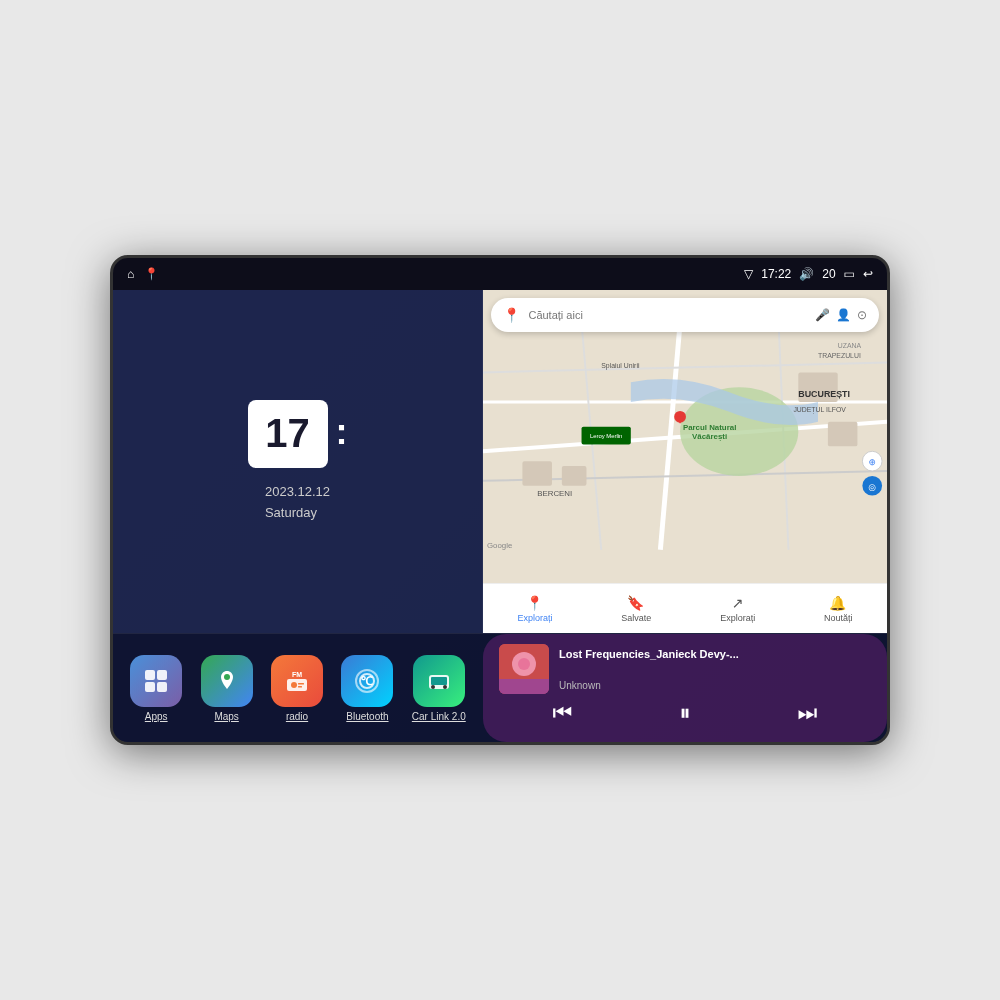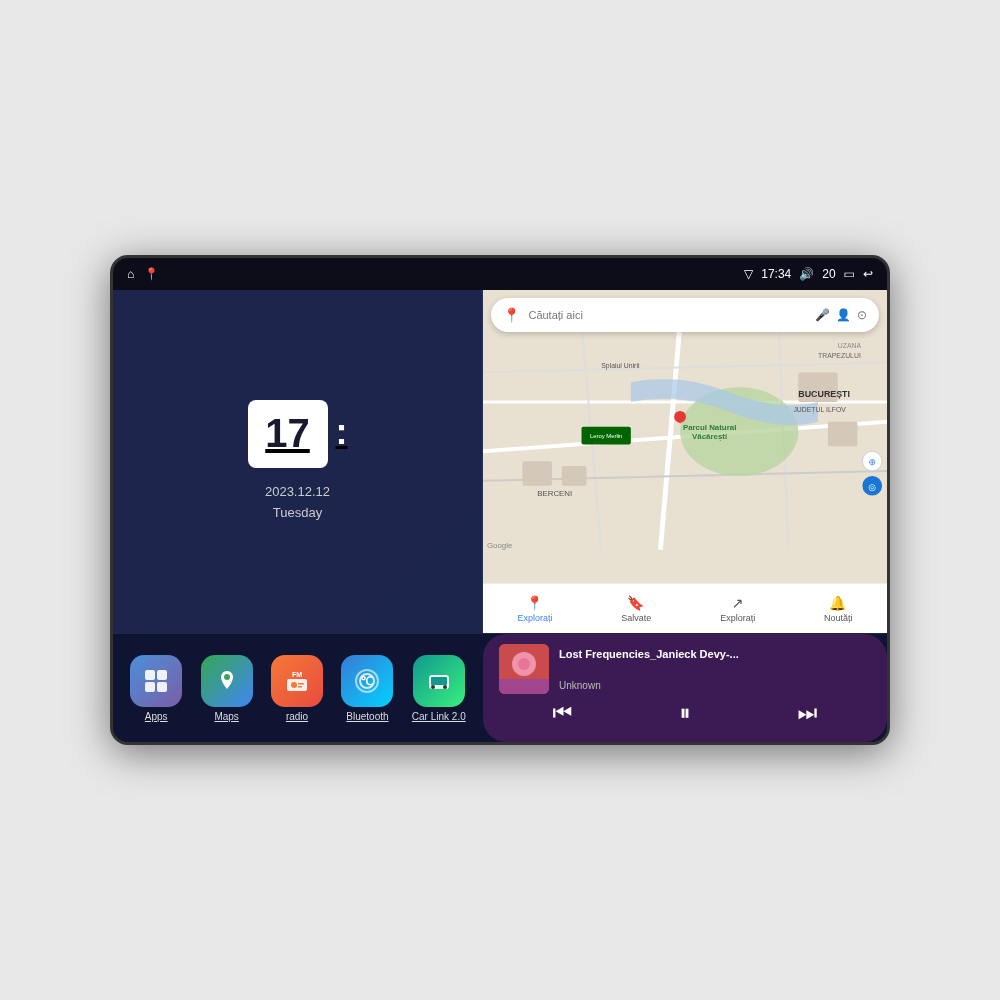--- a/index.html
+++ b/index.html
@@ -68,21 +68,20 @@
       align-items: center;
       justify-content: center;
       border-right: 1px solid rgba(255,255,255,0.05);
     }
 
     .clock-display {
       display: flex;
       gap: 8px;
       align-items: center;
       margin-bottom: 14px;
-      text-decoration: underline;
     }
 
     .clock-block {
       background: #fff;
       color: #1a1a2e;
       font-size: 40px;
       font-weight: bold;
       width: 80px;
       height: 68px;
       display: flex;
@@ -95,21 +94,20 @@
     .clock-colon {
       color: #fff;
       font-size: 36px;
       font-weight: bold;
       margin-bottom: 4px;
     }
 
     .date-display {
       color: #ccc;
       font-size: 13px;
-      text-align: center;
       line-height: 1.6;
     }
 
     
     .map-widget {
       background: #e8e0d0;
       position: relative;
       overflow: hidden;
     }
 
@@ -307,38 +305,38 @@
 
 <div class="device-frame">
 
   <div class="status-bar">
     <div class="status-left">
       <span>⌂</span>
       <span>📍</span>
     </div>
     <div class="status-right">
       <span>▽</span>
-      <span>17:34</span>
+      <span>17:22</span>
       <span>🔊</span>
       <span>20</span>
       <span>▭</span>
       <span>↩</span>
     </div>
   </div>
 
   <div class="screen">
 
     <div class="clock-widget">
       <div class="clock-display">
         <div class="clock-block">17</div>
         <div class="clock-colon">:</div>
       </div>
       <div class="date-display">
         <div>2023.12.12</div>
-        <div>Tuesday</div>
+        <div>Saturday</div>
       </div>
     </div>
 
     <div class="map-widget">
       <div class="map-content">
         
         <svg class="map-svg" viewBox="0 0 410 230" xmlns="http://www.w3.org/2000/svg">
 
           <rect width="410" height="230" fill="#e8e0d0"></rect>
 

